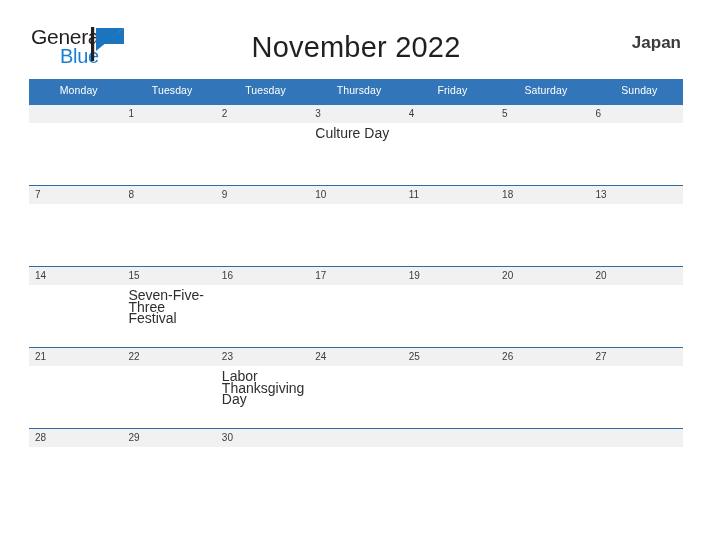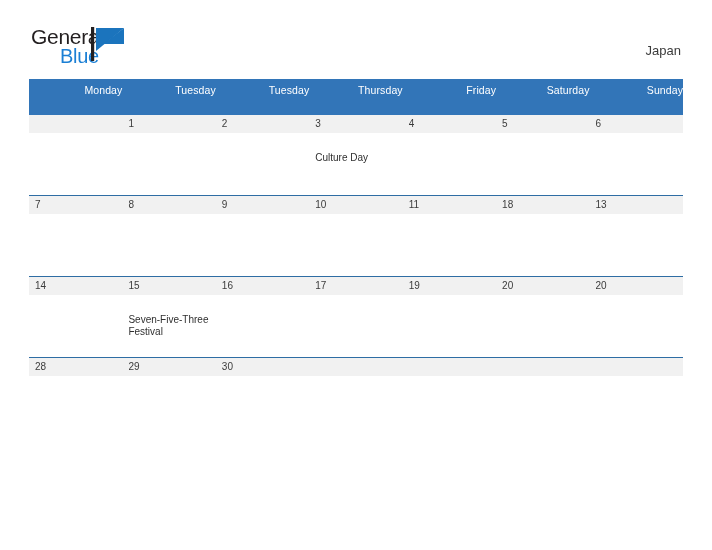--- a/index.html
+++ b/index.html
@@ -64,43 +64,44 @@
     top: 31px;
     text-align: center;
     font-size: 29px;
     font-weight: 400;
     color: #231f20;
     letter-spacing: 0.2px;
   }
   .country {
     position: absolute;
     right: 31px;
-    top: 43px;
-    font-size: 13px;
+    top: 33px;
+    font-size: 17px;
     color: #3b3b3b;
+    font-weight: bold;
   }
 
   
   .calendar {
     position: absolute;
     left: 29px;
     top: 79px;
     width: 654px;
     border-collapse: collapse;
     table-layout: fixed;
   }
   .calendar col { width: 93.43px; }
 
   .cal-head th {
     background: #3275b8;
     color: #ffffff;
     font-size: 10.5px;
     font-weight: normal;
-    text-align: right;
-    padding: 5px 0 19px 6px;
+    text-align: center;
+    padding: 5px 0 9px 6px;
     height: 17px;
     box-sizing: border-box;
     letter-spacing: 0.1px;
   }
 
   .week-row td {
     vertical-align: top;
     padding: 0;
     height: 80px;
     border-top: 1px solid #2e6da4;
@@ -114,22 +115,22 @@
     background: #f1f1f1;
     font-size: 10px;
     color: #3b3b3b;
     padding: 4px 0 4px 6px;
     height: 18px;
     box-sizing: border-box;
     line-height: 10px;
   }
   .daynum.empty { color: transparent; }
   .events {
-    padding: 19px 7px 0 6px;
-    font-size: 10px;
+    padding: 5px 7px 0 6px;
+    font-size: 14px;
     line-height: 11.5px;
     color: #2f2f2f;
   }
   .event-item { display: block; }
 </style>
 </head>
 <body>
 
 <div class="page">
 
@@ -138,20 +139,21 @@
     <div class="logo">
       <span class="logo-general">General</span>
       <span class="logo-blue">Blue</span>
       <svg class="logo-flag" viewBox="0 0 44 34">
         <rect x="0" y="0" width="3.2" height="34" fill="#231f20"></rect>
         <polygon points="5,1 33,1 5,24" fill="#1b74bd"></polygon>
         <polygon points="33,1 33,17 12,17" fill="#1b74bd"></polygon>
       </svg>
     </div>
 
+    <div class="month-title">November 2022</div>
     <div class="country">Japan</div>
   </div>
 
   <table class="calendar">
     <colgroup>
       <col>
         <col>
         <col>
         <col>
         <col>
@@ -238,20 +240,46 @@
           <td>
             <span class="daynum">19</span>
           </td>
           <td>
             <span class="daynum">20</span>
           </td>
           <td>
             <span class="daynum">20</span>
           </td>
         </tr>
+        <tr class="week-row">
+          <td>
+            <span class="daynum">21</span>
+          </td>
+          <td>
+            <span class="daynum">22</span>
+          </td>
+          <td>
+            <span class="daynum">23</span>
+            <div class="events">
+              <span class="event-item">Labor Thanksgiving Day</span>
+            </div>
+          </td>
+          <td>
+            <span class="daynum">24</span>
+          </td>
+          <td>
+            <span class="daynum">25</span>
+          </td>
+          <td>
+            <span class="daynum">26</span>
+          </td>
+          <td>
+            <span class="daynum">27</span>
+          </td>
+        </tr>
         <tr class="week-row last-week">
           <td>
             <span class="daynum">28</span>
           </td>
           <td>
             <span class="daynum">29</span>
           </td>
           <td>
             <span class="daynum">30</span>
           </td>

